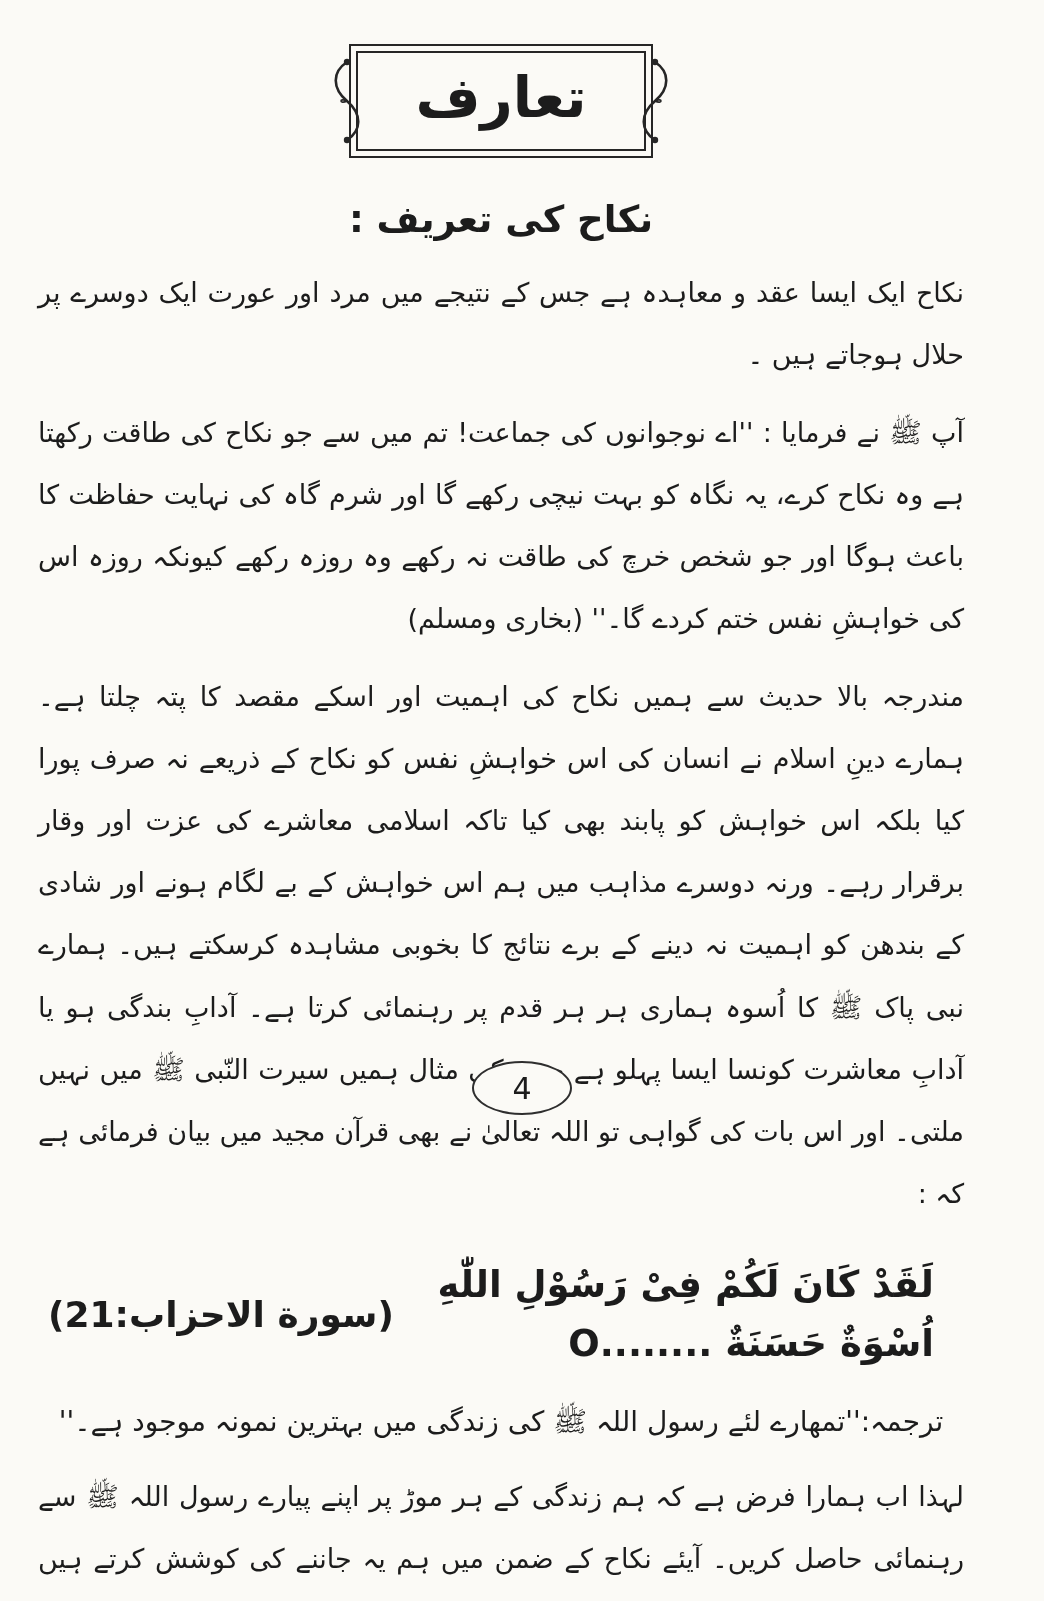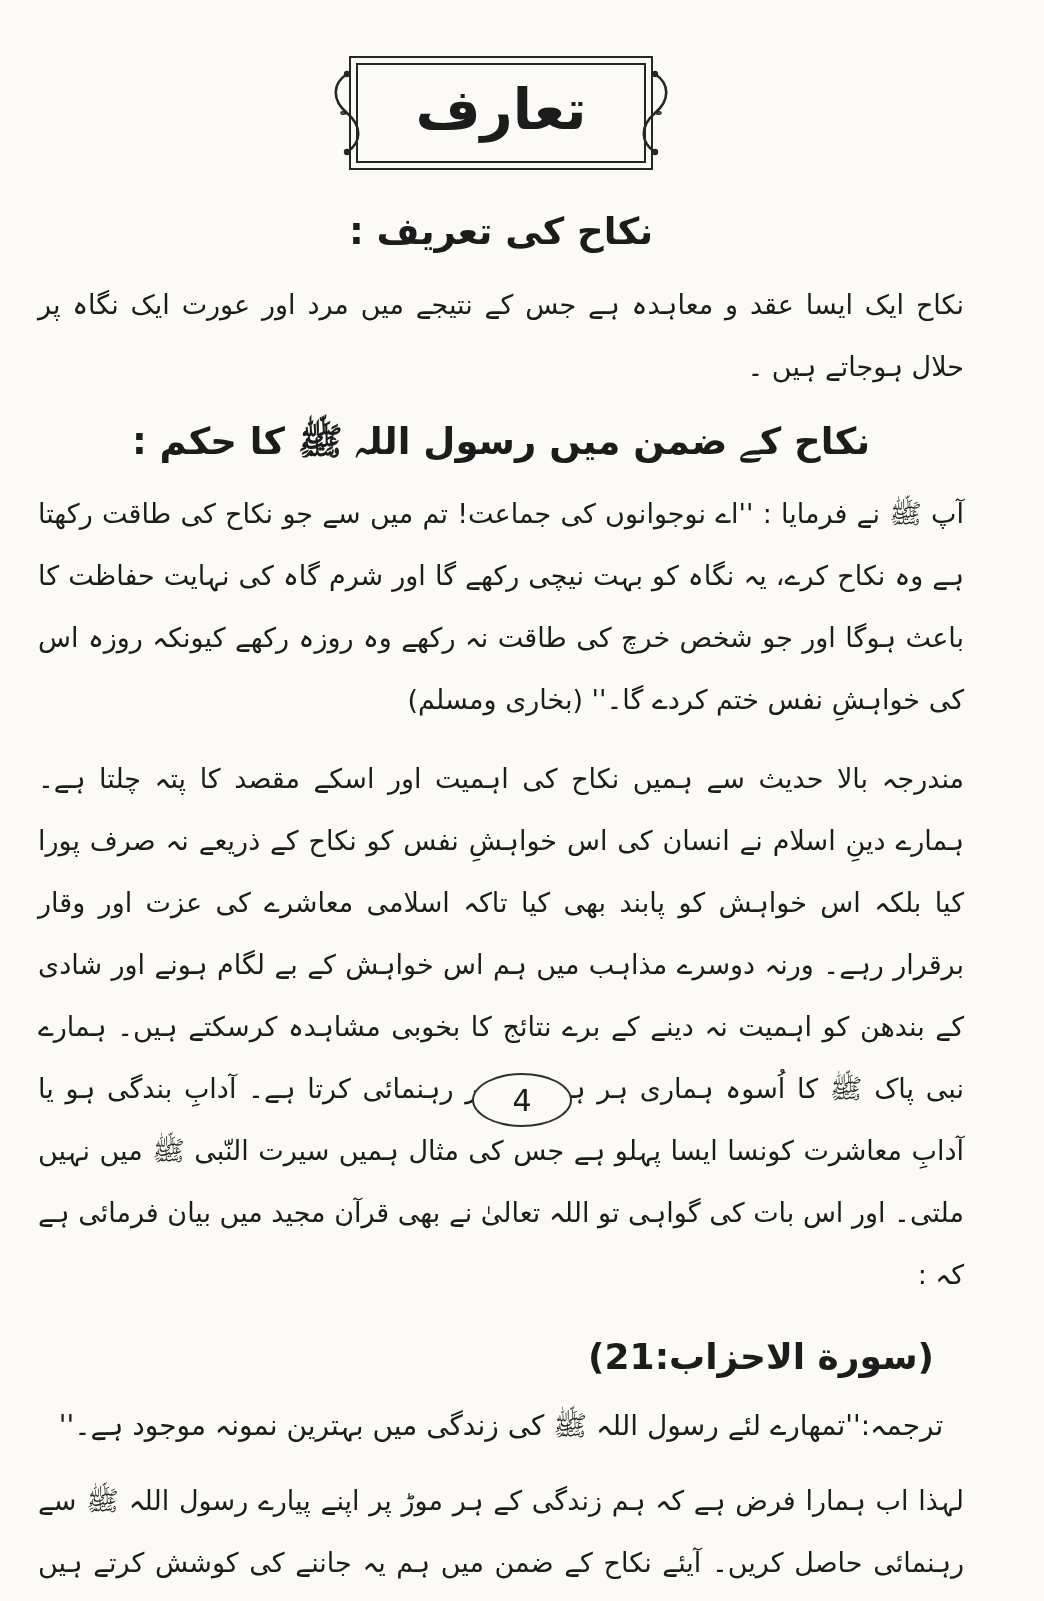--- a/index.html
+++ b/index.html
@@ -8,21 +8,20 @@
     background:#fbfaf6;
     color:#1c1c1c;
     font-family:"DejaVu Sans", sans-serif;
     overflow:hidden;
   }
   .sheet {
     width:1044px; height:1141px;
     padding:44px 80px 30px 38px;
     direction:rtl;
     position:relative;
-    margin-top:12px;
   }
   
   .title-frame {
     width:304px; height:114px;
     margin:0 auto 34px auto;
     position:relative;
     border:2px solid #262626;
     box-shadow: inset 0 0 0 5px #fbfaf6, inset 0 0 0 7px #262626;
     display:flex; align-items:center; justify-content:center;
     background:#fbfaf6;
@@ -90,29 +89,29 @@
         <path d="M18 5 C3 15 3 31 18 44 C33 57 33 73 18 83" fill="none" stroke="#262626" stroke-width="2.6"></path>
         <circle cx="18" cy="5" r="3.2" fill="#262626"></circle>
         <circle cx="18" cy="83" r="3.2" fill="#262626"></circle>
         <path d="M18 44 C10 40 10 48 18 44" fill="none" stroke="#262626" stroke-width="1.6"></path>
       </svg>
     </span>
   </div>
 
   <h2 class="heading">نکاح کی تعریف :</h2>
 
-  <p class="para">نکاح ایک ایسا عقد و معاہدہ ہے جس کے نتیجے میں مرد اور عورت ایک نگاہ پر حلال ہوجاتے ہیں ۔</p>
+  <p class="para">نکاح ایک ایسا عقد و معاہدہ ہے جس کے نتیجے میں مرد اور عورت ایک دوسرے پر حلال ہوجاتے ہیں ۔</p>
 
-  <h2 class="heading">نکاح کے ضمن میں رسول اللہ ﷺ کا حکم :</h2>
 
   <p class="para">آپ ﷺ نے فرمایا : ''اے نوجوانوں کی جماعت! تم میں سے جو نکاح کی طاقت رکھتا ہے وہ نکاح کرے، یہ نگاہ کو بہت نیچی رکھے گا اور شرم گاہ کی نہایت حفاظت کا باعث ہوگا اور جو شخص خرچ کی طاقت نہ رکھے وہ روزہ رکھے کیونکہ روزہ اس کی خواہشِ نفس ختم کردے گا۔'' (بخاری ومسلم)</p>
 
   <p class="para">مندرجہ بالا حدیث سے ہمیں نکاح کی اہمیت اور اسکے مقصد کا پتہ چلتا ہے۔ ہمارے دینِ اسلام نے انسان کی اس خواہشِ نفس کو نکاح کے ذریعے نہ صرف پورا کیا بلکہ اس خواہش کو پابند بھی کیا تاکہ اسلامی معاشرے کی عزت اور وقار برقرار رہے۔ ورنہ دوسرے مذاہب میں ہم اس خواہش کے بے لگام ہونے اور شادی کے بندھن کو اہمیت نہ دینے کے برے نتائج کا بخوبی مشاہدہ کرسکتے ہیں۔ ہمارے نبی پاک ﷺ کا اُسوہ ہماری ہر ہر قدم پر رہنمائی کرتا ہے۔ آدابِ بندگی ہو یا آدابِ معاشرت کونسا ایسا پہلو ہے جس کی مثال ہمیں سیرت النّبی ﷺ میں نہیں ملتی۔ اور اس بات کی گواہی تو اللہ تعالیٰ نے بھی قرآن مجید میں بیان فرمائی ہے کہ :</p>
 
   <div class="verse-row">
+    <span class="verse">لَقَدْ كَانَ لَكُمْ فِیْ رَسُوْلِ اللّٰهِ اُسْوَةٌ حَسَنَةٌ ........O</span>
     <span class="verse-ref">(سورة الاحزاب:21)</span>
   </div>
 
   <p class="translation">ترجمہ:''تمھارے لئے رسول اللہ ﷺ کی زندگی میں بہترین نمونہ موجود ہے۔''</p>
 
   <p class="para">لہذا اب ہمارا فرض ہے کہ ہم زندگی کے ہر موڑ پر اپنے پیارے رسول اللہ ﷺ سے رہنمائی حاصل کریں۔ آیئے نکاح کے ضمن میں ہم یہ جاننے کی کوشش کرتے ہیں کہ اس خوشی کے موقع پر ہمارے نبی ﷺ کا طرزِعمل کیا تھا۔</p>
 
   <div class="page-number-oval">
     <span>4</span>
   </div>

